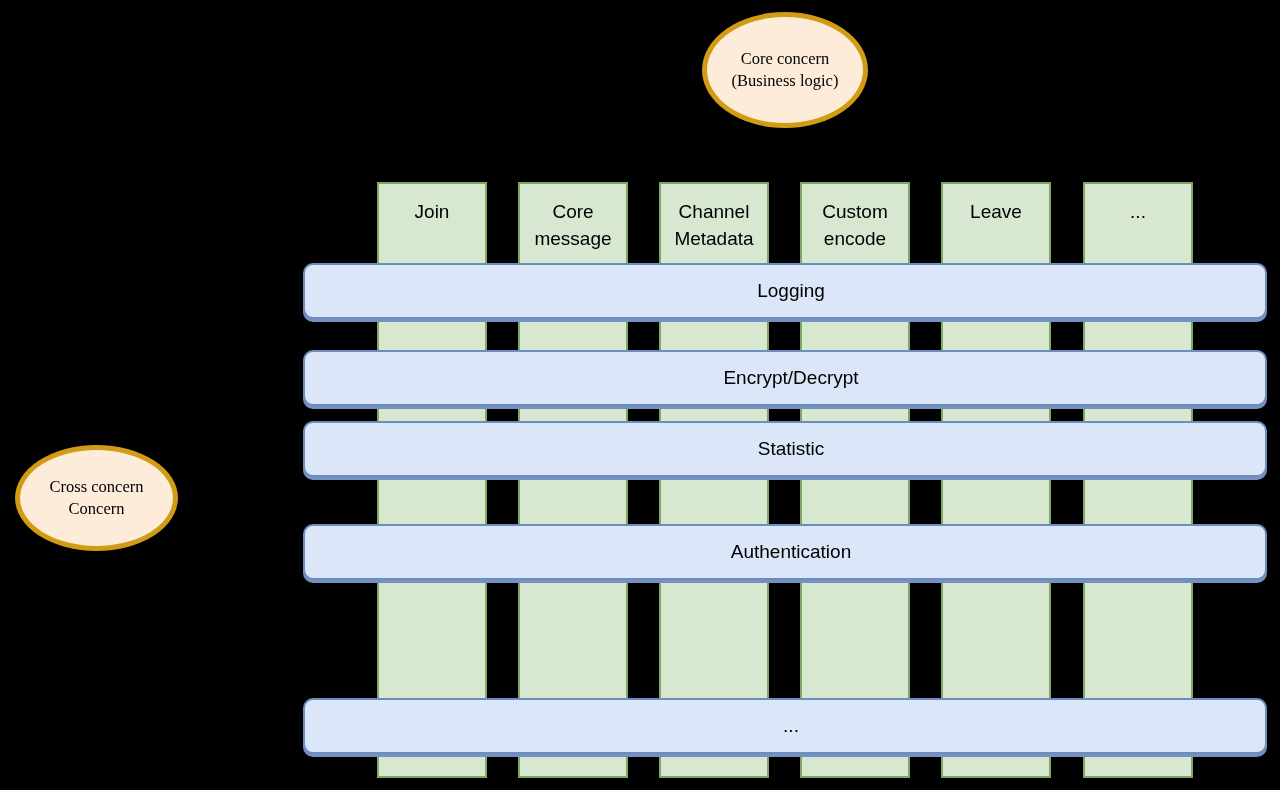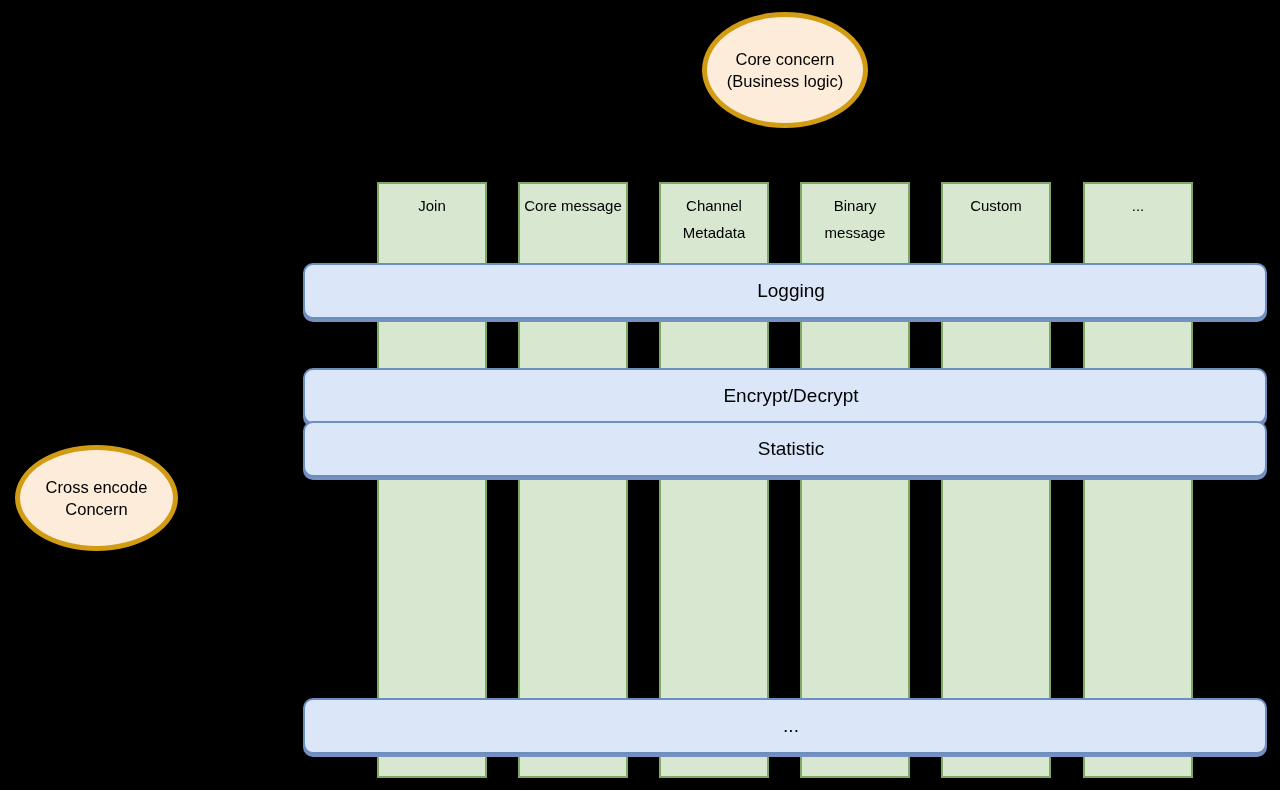--- a/index.html
+++ b/index.html
@@ -21,20 +21,21 @@
   .ellipse {
     position: absolute;
     box-sizing: border-box;
     border-radius: 50%;
     background: var(--orange-fill, #fcecd9);
     border: 5px solid var(--orange-border, #d19c13);
     display: flex;
     align-items: center;
     justify-content: center;
     text-align: center;
+    font-family: Liberation Serif, serif;
   }
   .ellipse .label {
     white-space: pre-line;
     font-size: 16.5px;
     line-height: 22px;
   }
   .ellipse.core  { left: 702px; top: 12px;  width: 166px; height: 116px; }
   .ellipse.cross { left: 15px;  top: 445px; width: 163px; height: 106px; }
 
   
@@ -43,23 +44,23 @@
     box-sizing: border-box;
     top: 182px;
     height: 596px;
     width: 110px;
     background: var(--green-fill, #d7e7d0);
     border: 2px solid var(--green-border, #7fa865);
     z-index: 1;
   }
   .column .label {
     display: block;
-    padding-top: 8px;
+    padding-top: 14px;
     text-align: center;
-    font-size: 15px;
+    font-size: 19px;
     line-height: 27px;
   }
 
   
   .bar {
     position: absolute;
     box-sizing: border-box;
     left: 303px;
     width: 964px;
     height: 56px;
@@ -83,49 +84,52 @@
 <body>
 
 <div class="stage" style="--bg: #000000; --orange-fill: #fcecd9; --orange-border: #d19c13; --green-fill: #d7e7d0; --green-border: #7fa865; --blue-fill: #dbe7f8; --blue-border: #6c8ebf; --blue-shadow: #7590c1;">
 
   <div class="ellipse core">
     <div class="label">Core concern
 (Business logic)</div>
   </div>
 
   <div class="ellipse cross">
-    <div class="label">Cross encode
+    <div class="label">Cross concern
 Concern</div>
   </div>
 
   <div class="column" style="left:377px">
     <span class="label">Join</span>
   </div>
   <div class="column" style="left:518px">
     <span class="label">Core message</span>
   </div>
   <div class="column" style="left:659px">
     <span class="label">Channel Metadata</span>
   </div>
   <div class="column" style="left:800px">
-    <span class="label">Binary message</span>
+    <span class="label">Custom encode</span>
   </div>
   <div class="column" style="left:941px">
-    <span class="label">Custom</span>
+    <span class="label">Leave</span>
   </div>
   <div class="column" style="left:1083px">
     <span class="label">...</span>
   </div>
 
   <div class="bar" style="top:263px">
     <span class="label">Logging</span>
   </div>
-  <div class="bar" style="top:368px">
+  <div class="bar" style="top:350px">
     <span class="label">Encrypt/Decrypt</span>
   </div>
   <div class="bar" style="top:421px">
     <span class="label">Statistic</span>
+  </div>
+  <div class="bar" style="top:524px">
+    <span class="label">Authentication</span>
   </div>
   <div class="bar" style="top:698px">
     <span class="label">...</span>
   </div>
 
 </div>
 
 </body></html>

